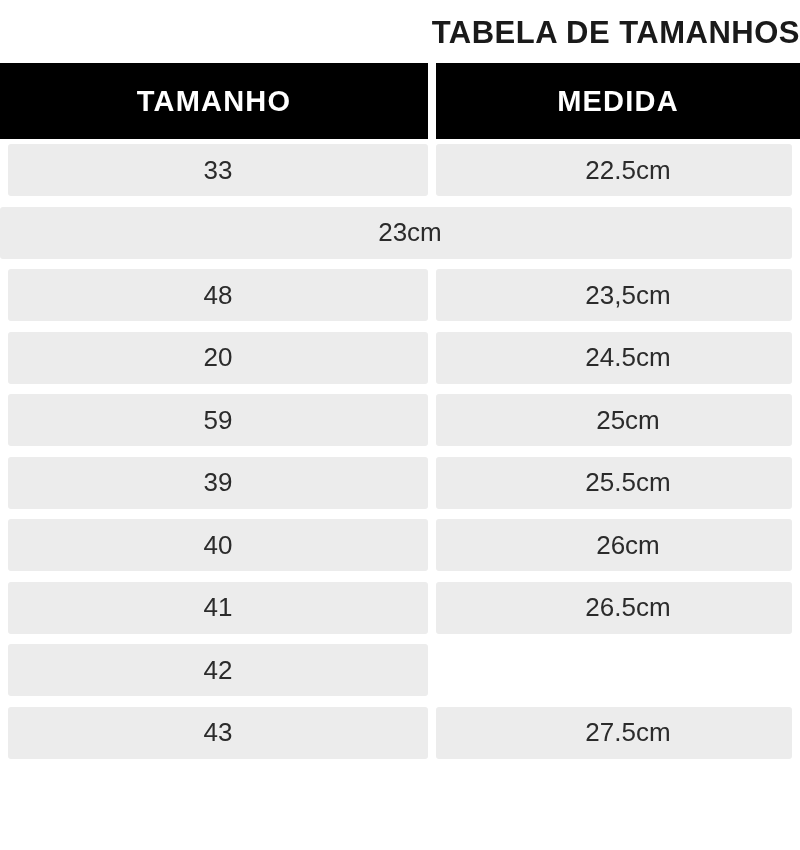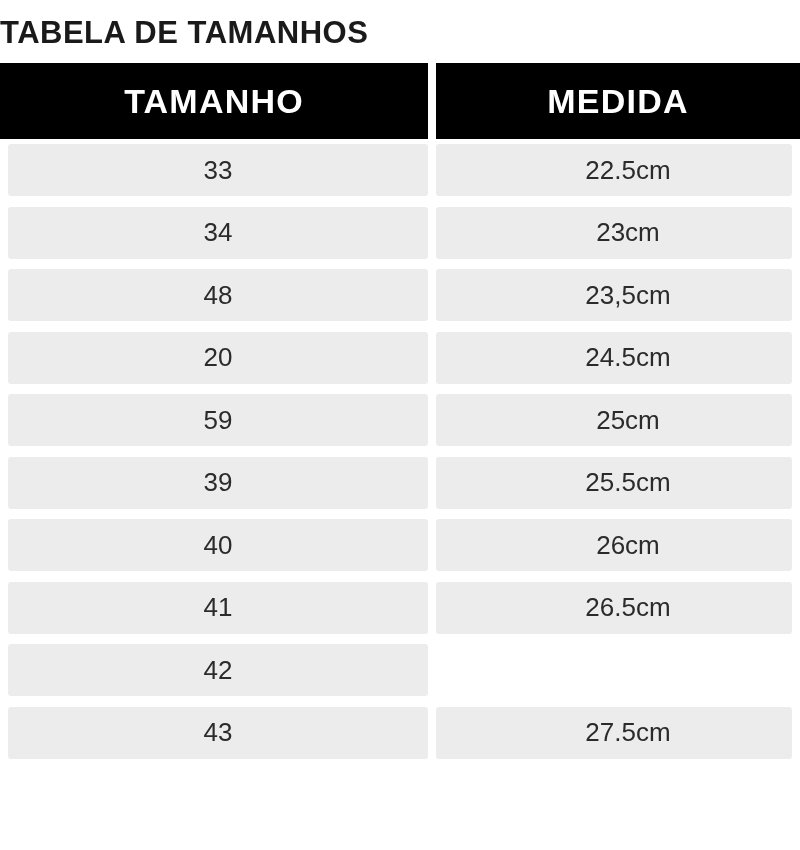--- a/index.html
+++ b/index.html
@@ -12,21 +12,21 @@
     font-family: "Liberation Sans", sans-serif;
   }
   .page {
     width: 800px;
     height: 850px;
     background: #ffffff;
     position: relative;
     overflow: hidden;
   }
   .title {
-    text-align: left;
+    text-align: right;
     font-size: 31px;
     font-weight: bold;
     letter-spacing: 0.5px;
     color: #1a1a1a;
     padding-top: 14px;
     padding-bottom: 12px;
     line-height: 1.2;
   }
   .table {
     width: 100%;
@@ -35,21 +35,21 @@
   }
   .header-row {
     display: flex;
     width: 100%;
     gap: 8px;
     height: 76px;
   }
   .header-cell {
     background: #000000;
     color: #ffffff;
-    font-size: 34px;
+    font-size: 29px;
     font-weight: bold;
     letter-spacing: 1.2px;
     display: flex;
     align-items: center;
     justify-content: center;
   }
   .col-left { width: 428px; }
   .col-right { flex: 1; text-align: right; }
   .body-rows {
     display: flex;
@@ -106,21 +106,20 @@
     </div>
 
     <div class="body-rows">
 
       <div class="row">
         <div class="cell cell-left shaded">33</div>
         <div class="cell cell-right shaded">22.5cm</div>
       </div>
 
       <div class="row">
-        <div class="cell cell-left shaded">34</div>
         <div class="cell cell-right shaded">23cm</div>
       </div>
 
       <div class="row">
         <div class="cell cell-left shaded">48</div>
         <div class="cell cell-right shaded">23,5cm</div>
       </div>
 
 
       <div class="row">

